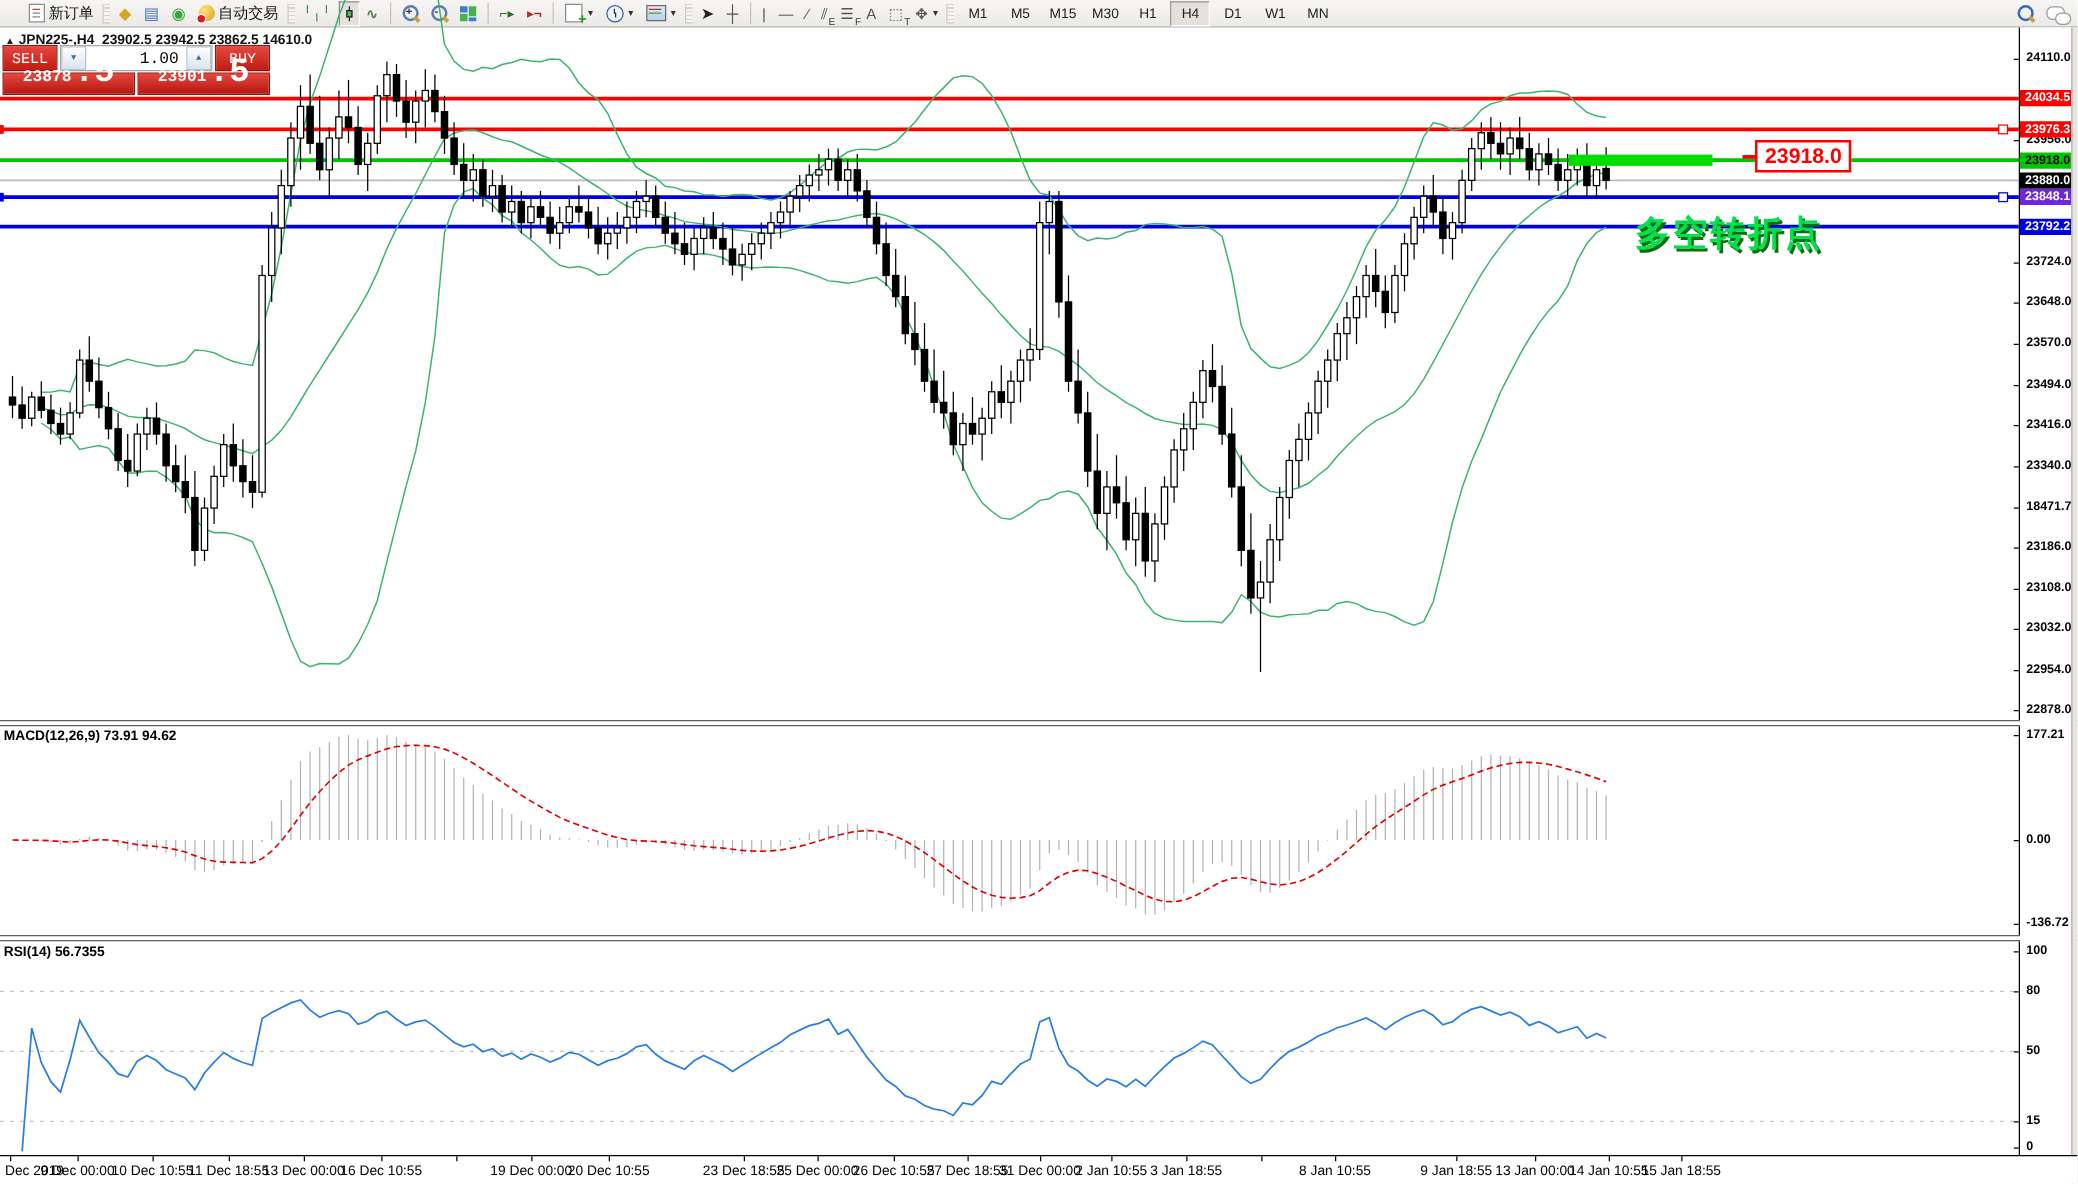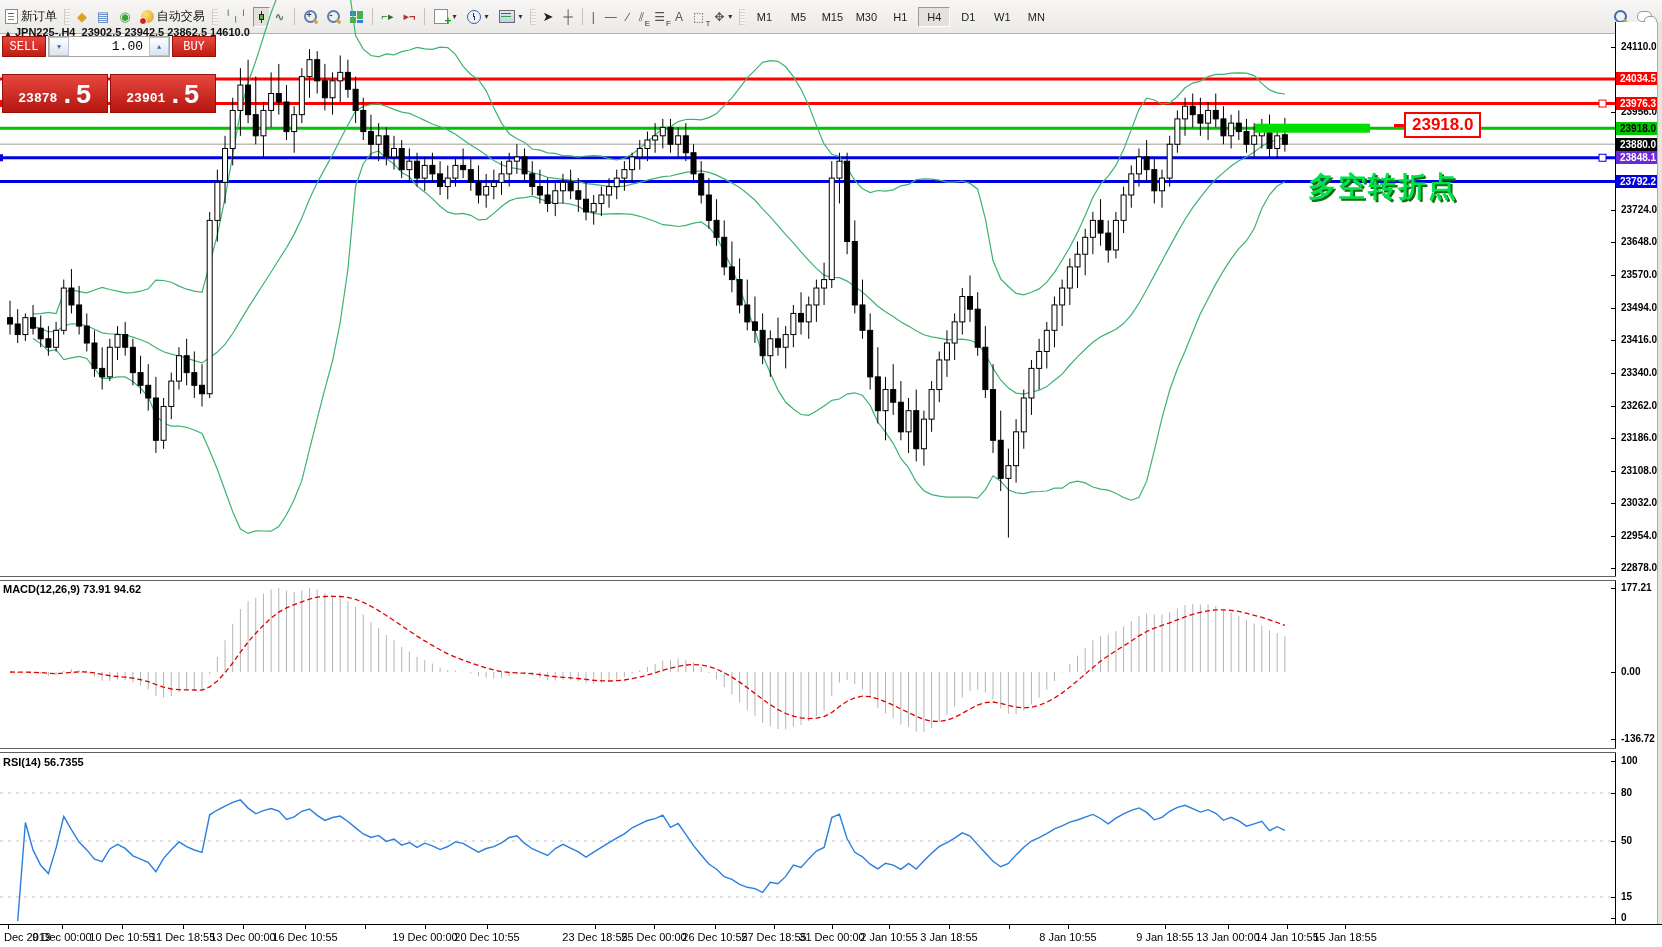--- a/index.html
+++ b/index.html
@@ -1,22 +1,22 @@
 <!DOCTYPE html>
 <html><head>
 <meta charset="utf-8">
 <style>
   html,body{margin:0;padding:0;background:#fff;width:1662px;height:947px;overflow:hidden;
     font-family:"Liberation Sans","DejaVu Sans",sans-serif;-webkit-font-smoothing:none;}
   .root{position:relative;width:1662px;height:947px;background:#fff;}
 
   
-  .toolbar{position:absolute;left:0;top:0;width:1662px;height:34px;
+  .toolbar{position:absolute;left:0;top:0;width:1662px;height:22px;
     background:linear-gradient(#f7f6f5,#eceae7);border-bottom:1px solid #b5b2ad;
-    display:flex;align-items:center;padding-left:0;box-sizing:border-box;font-size:12px;color:#111;}
+    display:flex;align-items:center;padding-left:18px;box-sizing:border-box;font-size:12px;color:#111;}
   .tb-handle{width:5px;height:16px;margin:0 2px;
     background:repeating-linear-gradient(#d8d5d1 0 1px,#f6f5f4 1px 3px);border-left:1px solid #cfccc8;}
   .tb-sep{width:1px;height:17px;background:#c6c3bf;margin:0 4px;}
   .tb-btn{height:18px;display:flex;align-items:center;gap:3px;padding:0 4px;border:1px solid transparent;cursor:default;}
   .tb-btn.pressed{border-color:#8f8f8f #fff #fff #8f8f8f;background:#e4e1dd;}
   .tb-caret{font-size:8px;color:#333;margin-left:1px;}
   .glyph{font-size:12px;line-height:12px;}
   .ic-doc{width:11px;height:13px;background:#fff;border:1px solid #8b8b8b;position:relative;}
   .ic-doc::after{content:"";position:absolute;left:2px;top:3px;width:6px;height:1px;background:#d33;
     box-shadow:0 3px 0 #888,0 6px 0 #888;}
@@ -73,21 +73,21 @@
 
   
   .ocp{position:absolute;left:2px;top:36px;width:214px;z-index:30;font-family:Liberation Mono, monospace;}
   .ocp-top{display:flex;height:21px;gap:2px;}
   .ocp-btn{flex:0 0 42px;background:linear-gradient(#e6473e,#c01d14);border:1px solid #971109;
     color:#fff;font-size:12px;display:flex;align-items:center;justify-content:center;}
   .ocp-vol{flex:1;display:flex;background:#fff;border:1px solid #a9a6a2;box-sizing:border-box;}
   .ocp-step{width:18px;background:linear-gradient(#fefefe,#dbe4ef);border:1px solid #b9c4d2;
     display:flex;align-items:center;justify-content:center;font-size:7px;color:#3a6ea5;}
   .ocp-val{flex:1;display:flex;align-items:center;justify-content:flex-end;padding-right:6px;font-size:13px;color:#000;}
-  .ocp-prices{display:flex;height:39px;margin-top:17px;gap:2px;}
+  .ocp-prices{display:flex;height:18px;margin-top:1px;gap:2px;}
   .ocp-price{flex:1;background:linear-gradient(#e6473e,#b51711);border:1px solid #971109;
     color:#fff;display:flex;align-items:flex-end;justify-content:center;padding-bottom:2px;}
   .ocp-price .sm{font-size:13px;font-weight:700;line-height:22px;margin-right:2px;}
   .ocp-price .lg{font-size:27px;font-weight:700;line-height:27px;}
 
   .ohlc-header{position:absolute;left:4px;top:26px;z-index:20;font-size:11px;font-weight:600;color:#111;white-space:nowrap;}
   .ohlc-header .tri{font-size:8px;margin-right:3px;color:#222;}
 
   .price-callout{position:absolute;left:1404px;top:112px;z-index:20;border:2px solid #ff0000;background:#fff;
     color:#ff0000;font-size:17px;font-weight:600;padding:0 6px;line-height:22px;}
@@ -789,21 +789,21 @@
       <div class="tick-label" style="top: 214.375px;">23648.0</div>
       <div class="tick-dash" style="top: 253.36px;"></div>
       <div class="tick-label" style="top: 247.36px;">23570.0</div>
       <div class="tick-dash" style="top: 285.5px;"></div>
       <div class="tick-label" style="top: 279.5px;">23494.0</div>
       <div class="tick-dash" style="top: 318.485px;"></div>
       <div class="tick-label" style="top: 312.485px;">23416.0</div>
       <div class="tick-dash" style="top: 350.625px;"></div>
       <div class="tick-label" style="top: 344.625px;">23340.0</div>
       <div class="tick-dash" style="top: 383.61px;"></div>
-      <div class="tick-label" style="top: 377.61px;">23262.0</div>
+      <div class="tick-label" style="top: 377.61px;">18471.7</div>
       <div class="tick-dash" style="top: 415.75px;"></div>
       <div class="tick-label" style="top: 409.75px;">23186.0</div>
       <div class="tick-dash" style="top: 448.735px;"></div>
       <div class="tick-label" style="top: 442.735px;">23108.0</div>
       <div class="tick-dash" style="top: 480.875px;"></div>
       <div class="tick-label" style="top: 474.875px;">23032.0</div>
       <div class="tick-dash" style="top: 513.86px;"></div>
       <div class="tick-label" style="top: 507.86px;">22954.0</div>
       <div class="tick-dash" style="top: 546px;"></div>
       <div class="tick-label" style="top: 540px;">22878.0</div>

